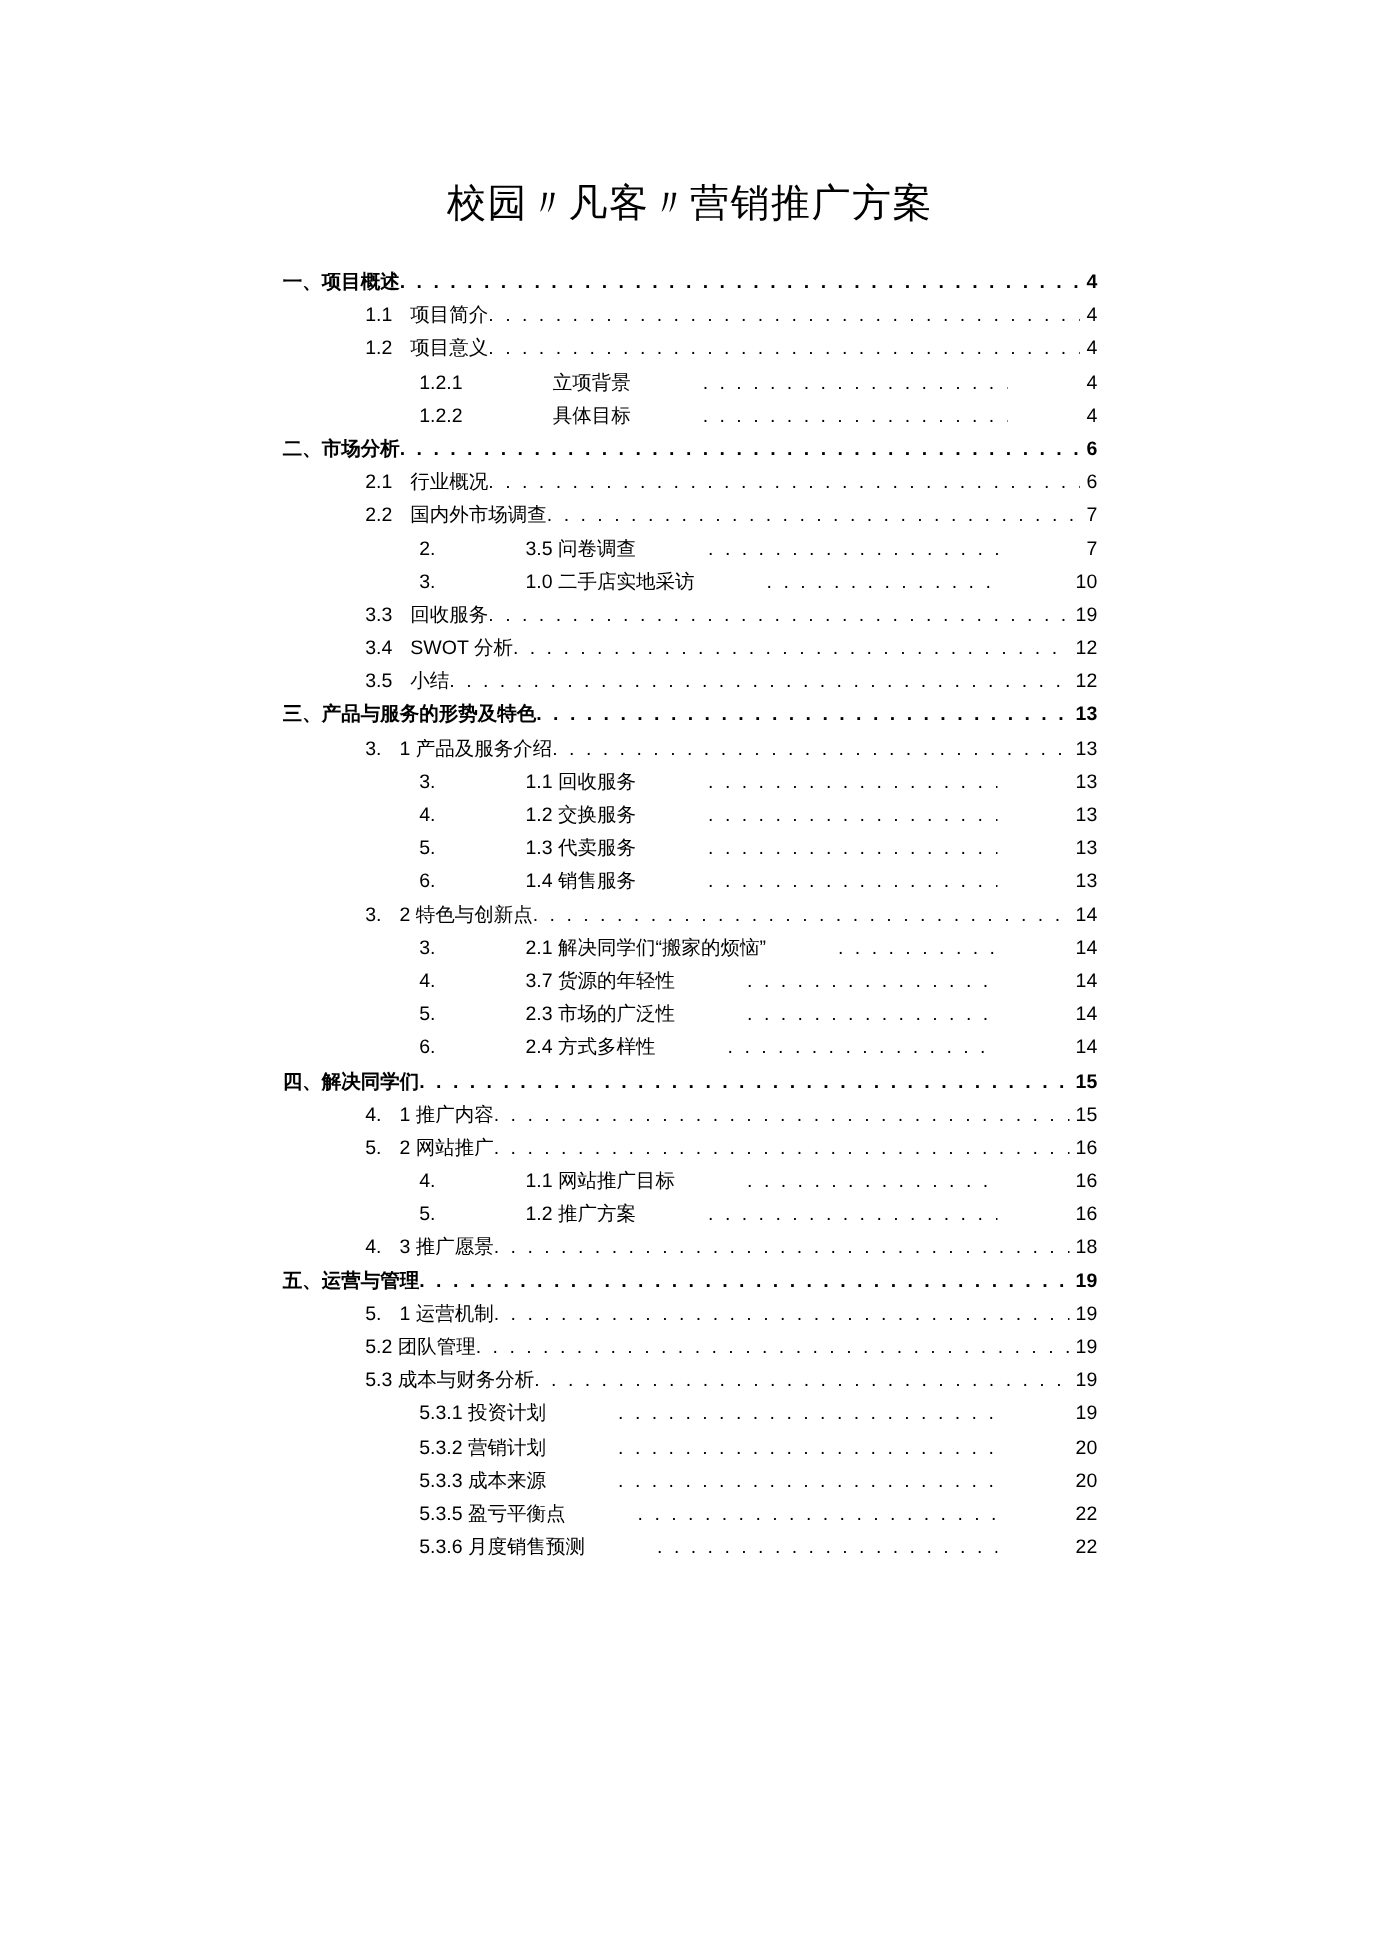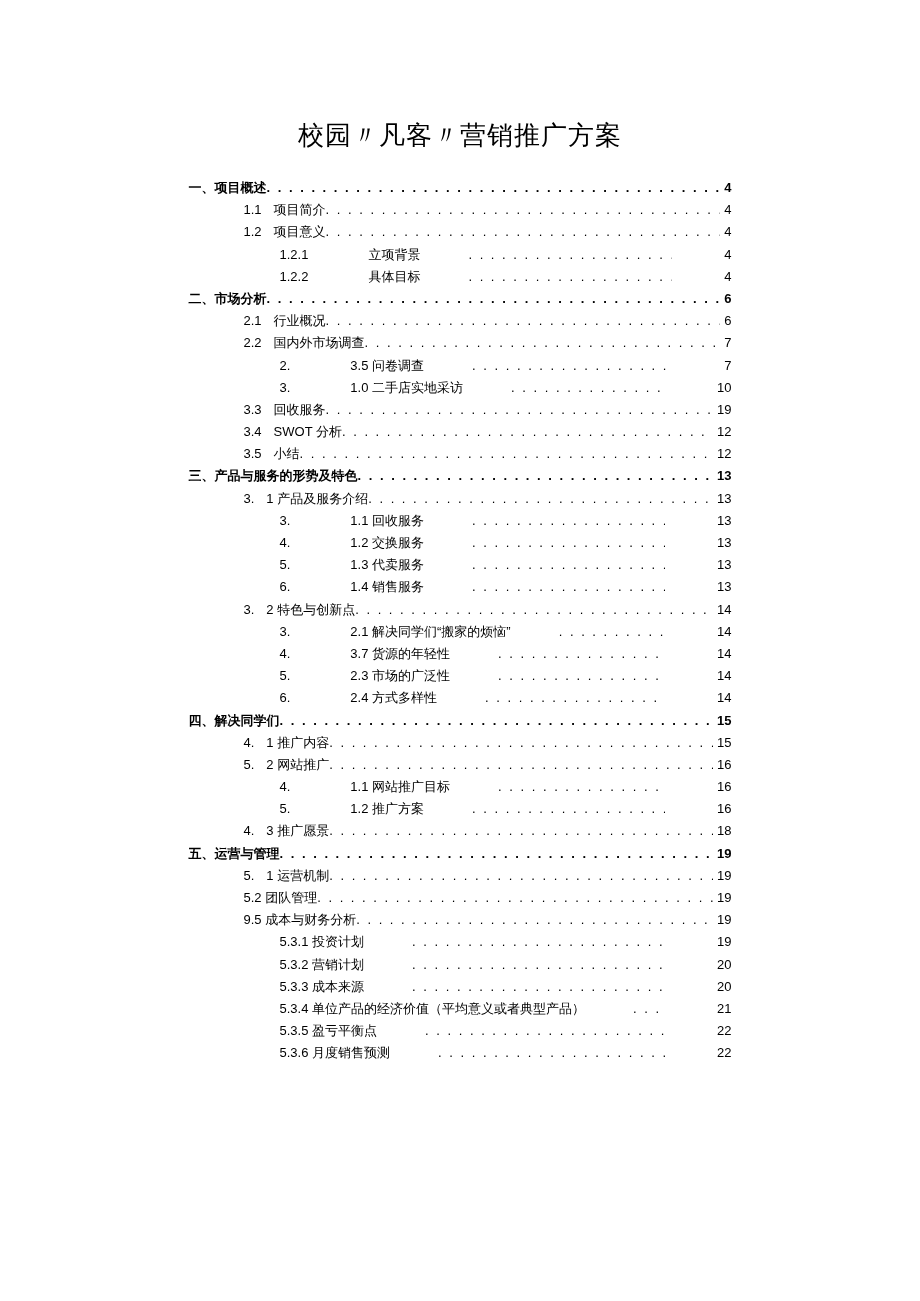--- a/index.html
+++ b/index.html
@@ -255,43 +255,38 @@
         <span class="toc-text">1 运营机制</span>
         <span class="toc-dots"></span>
         <span class="toc-page">19</span>
       </div>
       <div class="toc-row level2">
         <span class="toc-text">5.2 团队管理</span>
         <span class="toc-dots"></span>
         <span class="toc-page">19</span>
       </div>
       <div class="toc-row level2">
-        <span class="toc-text">9.5 成本与财务分析</span>
+        <span class="toc-text">5.3 成本与财务分析</span>
         <span class="toc-dots"></span>
         <span class="toc-page">19</span>
       </div>
       <div class="toc-row level3">
         <span class="toc-text">5.3.1 投资计划</span>
         <span class="toc-dots"></span>
         <span class="toc-page">19</span>
       </div>
       <div class="toc-row level3">
         <span class="toc-text">5.3.2 营销计划</span>
         <span class="toc-dots"></span>
         <span class="toc-page">20</span>
       </div>
       <div class="toc-row level3">
         <span class="toc-text">5.3.3 成本来源</span>
         <span class="toc-dots"></span>
         <span class="toc-page">20</span>
-      </div>
-      <div class="toc-row level3">
-        <span class="toc-text">5.3.4 单位产品的经济价值（平均意义或者典型产品）</span>
-        <span class="toc-dots"></span>
-        <span class="toc-page">21</span>
       </div>
       <div class="toc-row level3">
         <span class="toc-text">5.3.5 盈亏平衡点</span>
         <span class="toc-dots"></span>
         <span class="toc-page">22</span>
       </div>
       <div class="toc-row level3">
         <span class="toc-text">5.3.6 月度销售预测</span>
         <span class="toc-dots"></span>
         <span class="toc-page">22</span>

